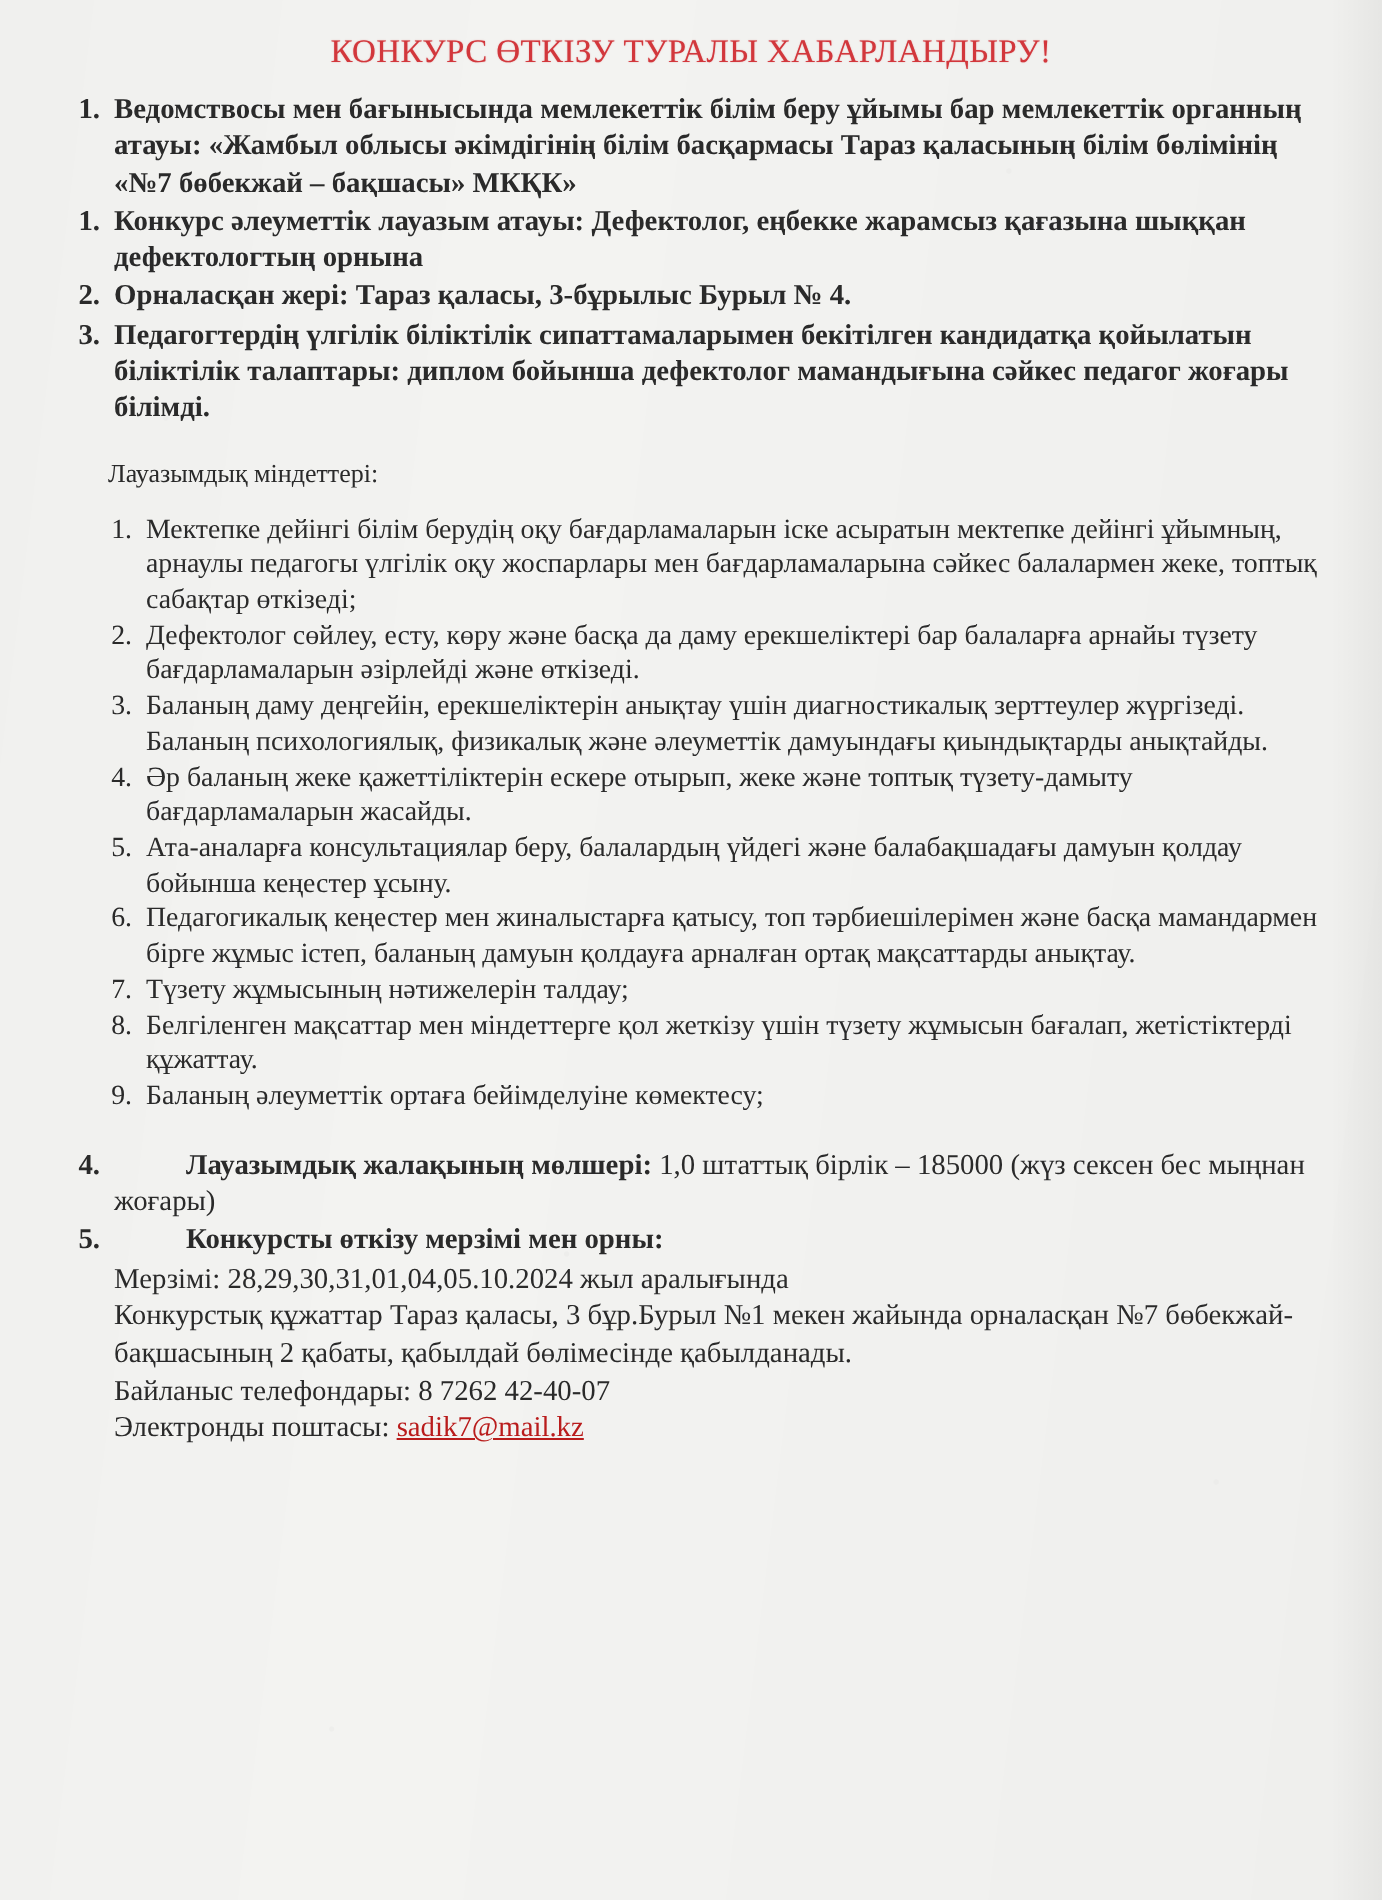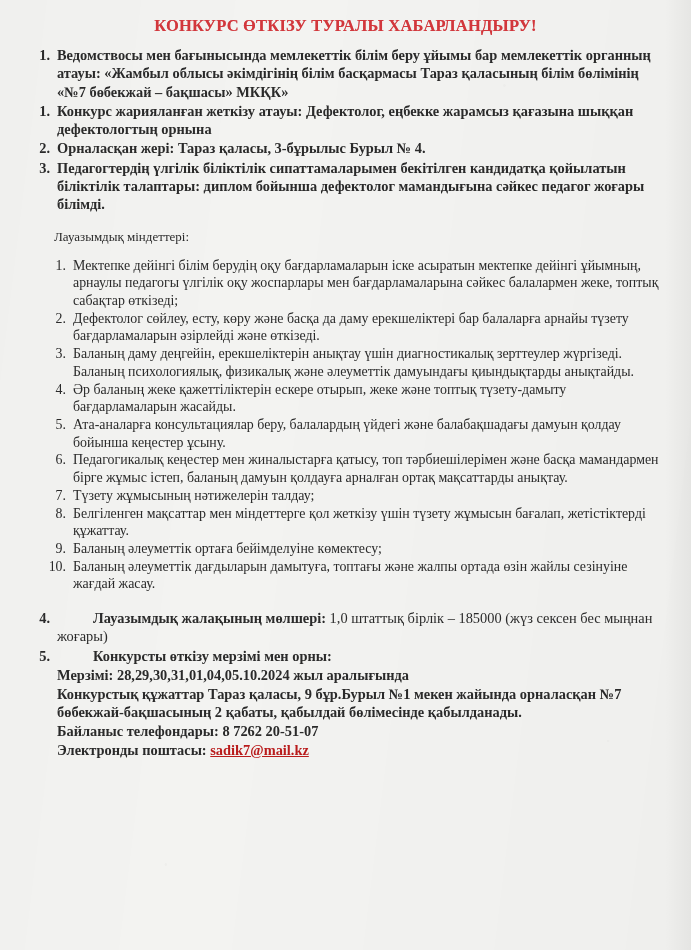--- a/index.html
+++ b/index.html
@@ -45,21 +45,21 @@
     padding: 0;
   }
 
   
   .doc-title {
     margin: 0;
     padding: 16px 0 10px 0;
     text-align: center;
     color: #d2373c;
     font-size: 16.5px;
-    font-weight: bold;
+    font-weight: normal;
     letter-spacing: .2px;
     text-shadow: 0 0 .6px rgba(210,55,60,.55);
   }
 
   
   .num-list {
     margin: 0;
     padding: 0;
     list-style: none;
   }
@@ -106,21 +106,21 @@
   #closing-sections .lbl { font-weight: bold; margin-left: 36px; }
   #closing-sections .val { font-weight: normal; }
   #closing-sections .num-item { margin-bottom: 1px; }
 
   .sub-lines {
     padding-left: 0;
     margin-top: 1px;
   }
   .sub-line {
     line-height: 1.3;
-    font-weight: bold;
+    font-weight: normal;
   }
   .email-link {
     color: #b91c1c;
     text-decoration: underline;
   }
 </style>
 </head>
 <body>
 
 <div id="paper-texture"></div>
@@ -130,21 +130,21 @@
 
   <h1 class="doc-title">КОНКУРС ӨТКІЗУ ТУРАЛЫ  ХАБАРЛАНДЫРУ!</h1>
 
   <ol class="num-list" id="main-sections">
       <li class="num-item">
         <span class="marker">1.</span>
         <span class="body"><span class="lbl">Ведомствосы мен бағынысында мемлекеттік білім беру ұйымы бар мемлекеттік органның атауы:</span><span class="val"> «Жамбыл облысы әкімдігінің білім басқармасы Тараз қаласының білім бөлімінің  «№7 бөбекжай – бақшасы» МКҚК»</span></span>
       </li>
       <li class="num-item">
         <span class="marker">1.</span>
-        <span class="body"><span class="lbl">Конкурс жарияланған жеткізу атауы:</span><span class="val"> Дефектолог, еңбекке жарамсыз қағазына шыққан дефектологтың орнына</span></span>
+        <span class="body"><span class="lbl">Конкурс әлеуметтік лауазым атауы:</span><span class="val"> Дефектолог, еңбекке жарамсыз қағазына шыққан дефектологтың орнына</span></span>
       </li>
       <li class="num-item">
         <span class="marker">2.</span>
         <span class="body"><span class="lbl">Орналасқан жері:</span><span class="val"> Тараз қаласы, 3-бұрылыс Бурыл № 4.</span></span>
       </li>
       <li class="num-item">
         <span class="marker">3.</span>
         <span class="body"><span class="lbl">Педагогтердің үлгілік біліктілік сипаттамаларымен бекітілген кандидатқа қойылатын біліктілік талаптары:</span><span class="val"> диплом бойынша дефектолог мамандығына сәйкес педагог  жоғары білімді.</span></span>
       </li>
     </ol>
@@ -180,36 +180,32 @@
         <span class="marker">7.</span>
         <span class="body">Түзету жұмысының нәтижелерін талдау;</span>
       </li>
       <li class="num-item">
         <span class="marker">8.</span>
         <span class="body">Белгіленген мақсаттар мен міндеттерге қол жеткізу үшін түзету жұмысын бағалап, жетістіктерді құжаттау.</span>
       </li>
       <li class="num-item">
         <span class="marker">9.</span>
         <span class="body">Баланың әлеуметтік ортаға бейімделуіне көмектесу;</span>
-      </li>
-      <li class="num-item">
-        <span class="marker">10.</span>
-        <span class="body">Баланың әлеуметтік дағдыларын дамытуға, топтағы және жалпы ортада өзін жайлы сезінуіне жағдай жасау.</span>
       </li>
     </ol>
 
   <ol class="num-list" id="closing-sections">
       <li class="num-item">
         <span class="marker">4.</span>
         <span class="body"><span class="lbl">Лауазымдық жалақының мөлшері:</span><span class="val"> 1,0 штаттық бірлік – 185000 (жүз сексен бес мыңнан жоғары)</span></span>
       </li>
       <li class="num-item">
         <span class="marker">5.</span>
         <span class="body"><span class="lbl">Конкурсты өткізу мерзімі мен орны:</span><div class="sub-lines">
             <div class="sub-line">Мерзімі: 28,29,30,31,01,04,05.10.2024 жыл аралығында</div>
-            <div class="sub-line">Конкурстық  құжаттар Тараз қаласы, 9 бұр.Бурыл №1 мекен жайында орналасқан  №7 бөбекжай-бақшасының 2 қабаты, қабылдай бөлімесінде қабылданады.</div>
-            <div class="sub-line">Байланыс телефондары: 8 7262 20-51-07</div>
+            <div class="sub-line">Конкурстық  құжаттар Тараз қаласы, 3 бұр.Бурыл №1 мекен жайында орналасқан  №7 бөбекжай-бақшасының 2 қабаты, қабылдай бөлімесінде қабылданады.</div>
+            <div class="sub-line">Байланыс телефондары: 8 7262 42-40-07</div>
             <div class="sub-line"><span>Электронды поштасы: </span><a class="email-link" href="mailto:sadik7@mail.kz">sadik7@mail.kz</a></div>
           </div></span>
       </li>
     </ol>
 
 </div>
 
 </body></html>

